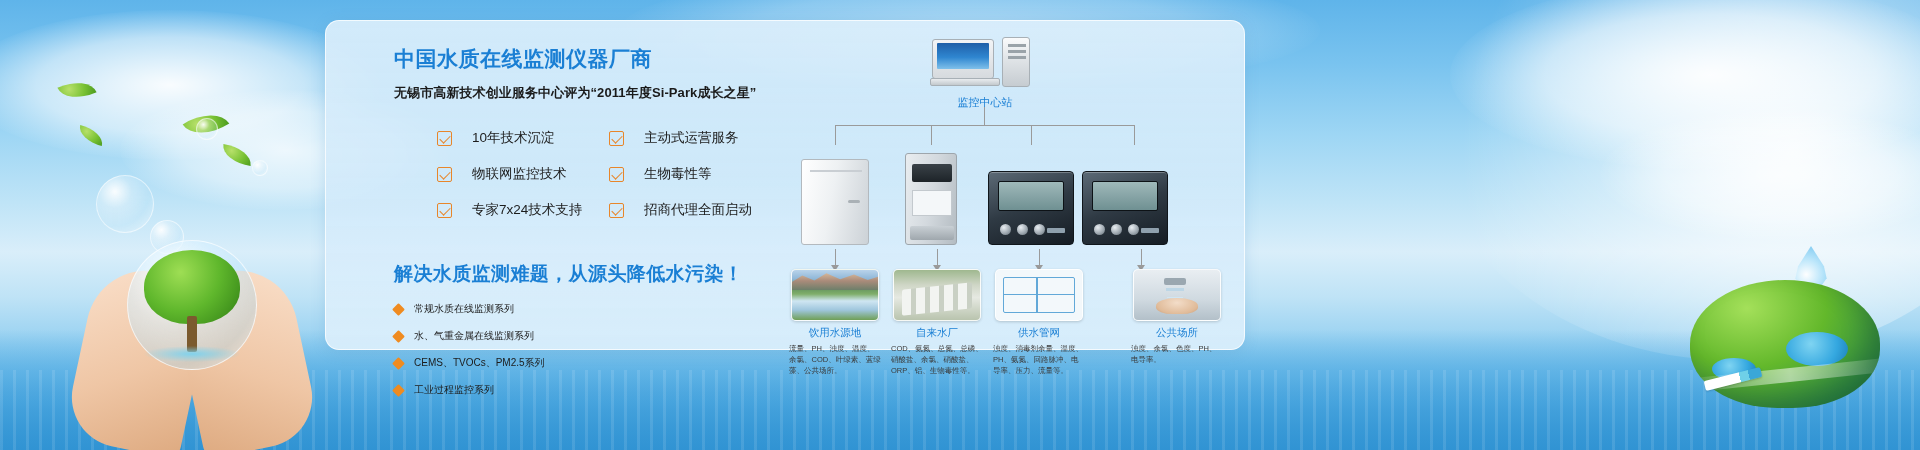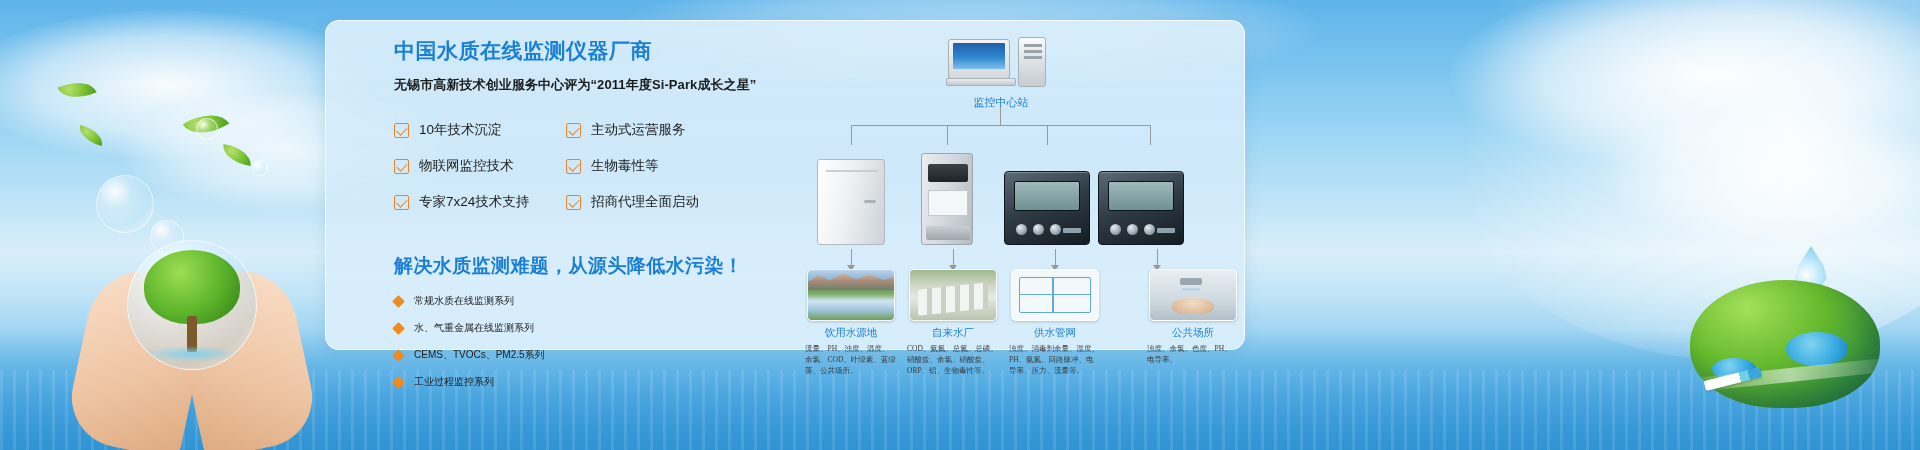--- a/index.html
+++ b/index.html
@@ -135,36 +135,36 @@
   
   .panel {
     position:absolute; left:325px; top:20px; width:920px; height:330px;
     background: linear-gradient(180deg, rgba(219,238,251,.92) 0%, rgba(210,234,250,.88) 50%, rgba(222,240,252,.9) 100%);
     border-radius:14px;
     border:1px solid rgba(255,255,255,.75);
     box-shadow: 0 2px 14px rgba(80,150,200,.22);
   }
 
   
-  .left-col { position:absolute; left:68px; top:16px; width:360px; }
+  .left-col { position:absolute; left:68px; top:24px; width:360px; }
   .headline {
     color:#1a7fd4; font-size:21px; font-weight:bold; letter-spacing:.5px;
     white-space:nowrap;
   }
   .subline {
     margin-top:11px; color:#1a1a1a; font-size:13px; font-weight:bold;
     white-space:nowrap; letter-spacing:.1px;
   }
 
   .check-grid {
     margin-top:27px;
     display:grid; grid-template-columns: 172px 190px;
     row-gap:18px; column-gap:0;
   }
-  .check-item { display:flex; align-items:center; gap:10px; }
+  .check-item { display:flex; align-items:center; gap:20px;margin-left:43px; }
   .chk {
     width:15px; height:15px; flex:0 0 15px;
     border:1.6px solid #e8862a; border-radius:2px;
     position:relative; background:transparent;
   }
   .chk:after {
     content:""; position:absolute; left:2px; top:3px;
     width:9px; height:5px;
     border-left:1.8px solid #e8862a; border-bottom:1.8px solid #e8862a;
     transform: rotate(-45deg);
@@ -177,21 +177,21 @@
   }
   .bullets { margin-top:15px; }
   .bullet-item { display:flex; align-items:center; gap:11px; margin-bottom:13px; }
   .diamond {
     width:9px; height:9px; flex:0 0 9px; background:#ef8b20;
     transform: rotate(45deg); border-radius:1px;
   }
   .bullet-label { font-size:10px; color:#1c1c1c; white-space:nowrap; }
 
   
-  .diagram { position:absolute; left:465px; top:16px; width:440px; height:310px;font-family:Liberation Serif, serif; }
+  .diagram { position:absolute; left:449px; top:16px; width:440px; height:310px; }
 
   .center-node { position:absolute; left:150px; top:0; width:120px; text-align:center; }
   .pc { position:relative; width:110px; height:52px; margin:0 auto; }
   .monitor {
     position:absolute; left:2px; top:2px; width:62px; height:40px;
     background: linear-gradient(180deg,#f2f4f6 0%, #d6dade 100%);
     border:1px solid #a8b0b6; border-radius:3px;
   }
   .screen {
     position:absolute; left:4px; top:3px; right:4px; height:26px;

